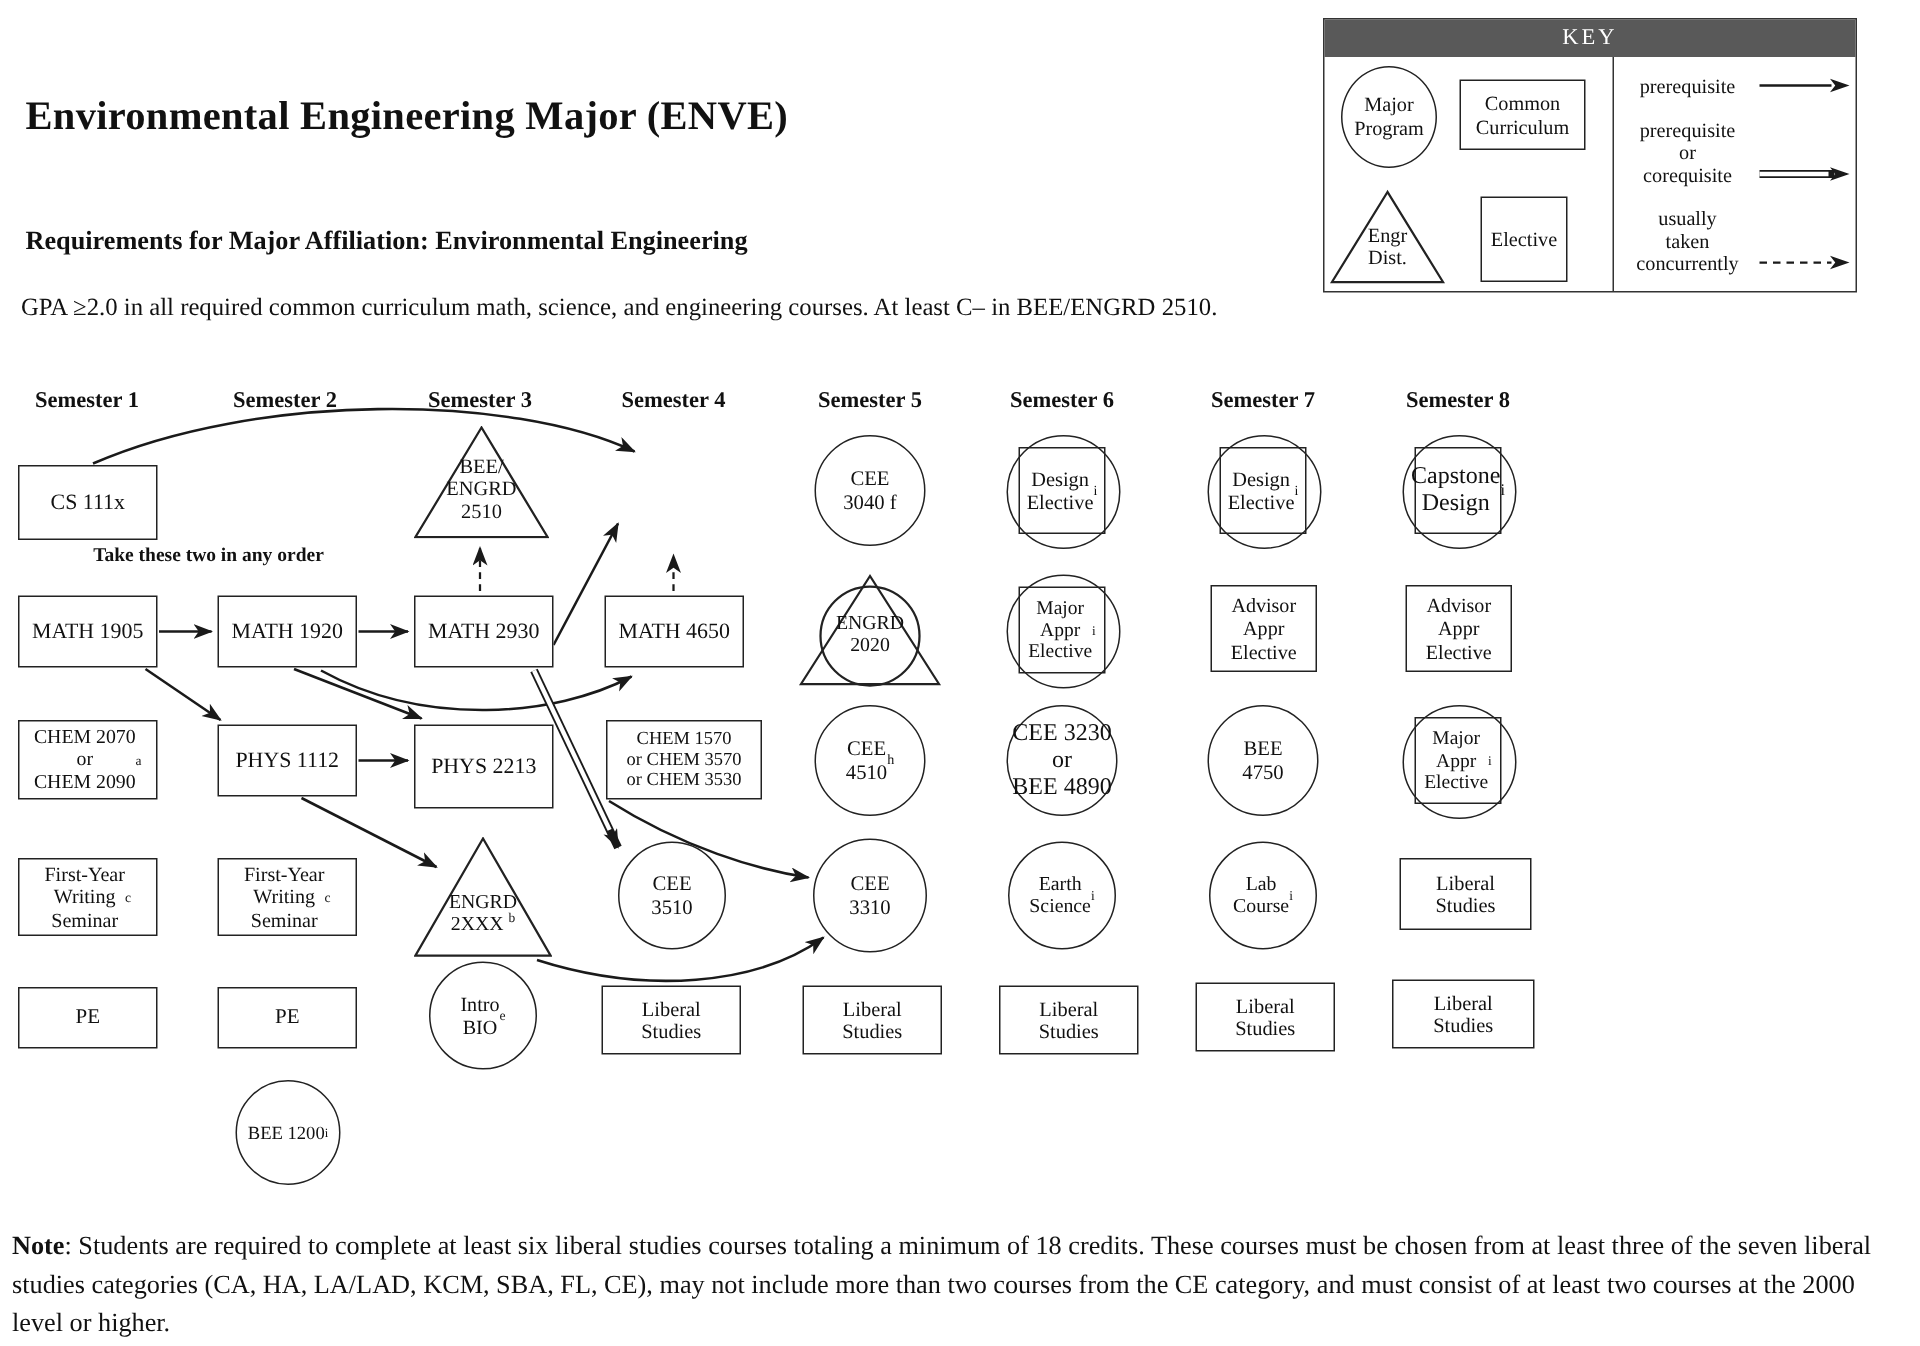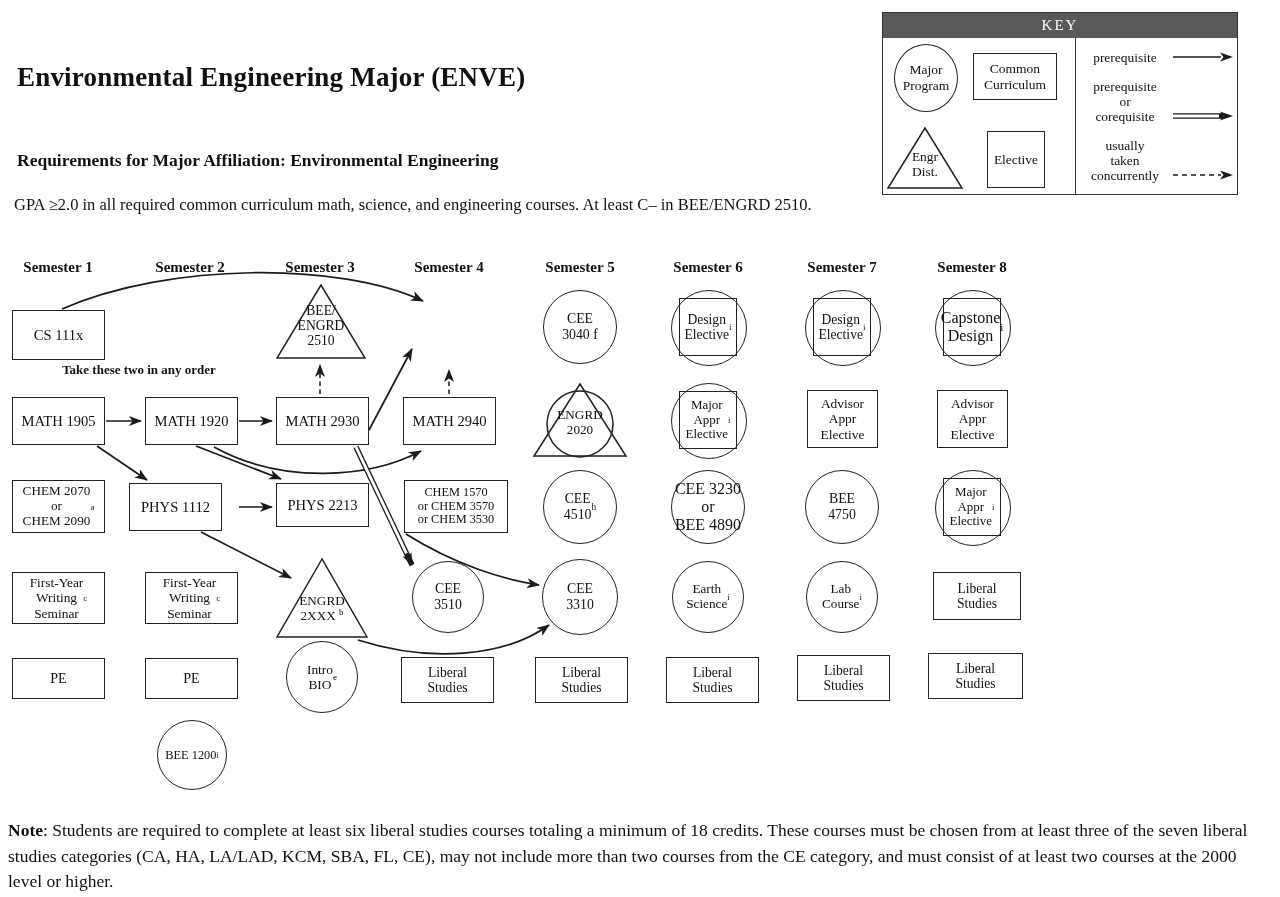--- a/index.html
+++ b/index.html
@@ -172,21 +172,21 @@
       <div class="node node-rect" style="left: 12px; top: 397px; width: 93px; height: 48px;">
         <div class="lbl" style="font-size: 14.6px;">MATH 1905</div>
       </div>
       <div class="node node-rect" style="left: 145px; top: 397px; width: 93px; height: 48px;">
         <div class="lbl" style="font-size: 14.6px;">MATH 1920</div>
       </div>
       <div class="node node-rect" style="left: 276px; top: 397px; width: 93px; height: 48px;">
         <div class="lbl" style="font-size: 14.6px;">MATH 2930</div>
       </div>
       <div class="node node-rect" style="left: 403px; top: 397px; width: 93px; height: 48px;">
-        <div class="lbl" style="font-size: 14.6px;">MATH 2940</div>
+        <div class="lbl" style="font-size: 14.6px;">MATH 4650</div>
       </div>
       <div class="node" style="left: 532px; top: 382px; width: 96px; height: 76px;">
         <svg width="96" height="76">
           <circle cx="48" cy="42" r="33" fill="none" stroke="#222" stroke-width="1.5"></circle>
           <polygon points="48,2 2,74 94,74" fill="none" stroke="#222" stroke-width="1.5"></polygon>
         </svg>
         <div class="lbl" style="font-size: 13.2px; top: 14px; height: 54px;">ENGRD<br>2020</div>
       </div>
       <div class="node" style="left: 671px; top: 383px; width: 74px; height: 74px;">
         <div class="cs-sq"></div>
@@ -195,24 +195,24 @@
       </div>
       <div class="node node-rect" style="left: 807px; top: 390px; width: 71px; height: 58px;">
         <div class="lbl" style="font-size: 13.4px;">Advisor<br>Appr<br>Elective</div>
       </div>
       <div class="node node-rect" style="left: 937px; top: 390px; width: 71px; height: 58px;">
         <div class="lbl" style="font-size: 13.4px;">Advisor<br>Appr<br>Elective</div>
       </div>
       <div class="node node-rect" style="left: 12px; top: 480px; width: 93px; height: 53px;">
         <div class="lbl" style="font-size: 13.2px;">CHEM 2070<br>or<br>CHEM 2090<sup>a</sup></div>
       </div>
-      <div class="node node-rect" style="left: 129px; top: 483px; width: 93px; height: 48px; font-family: Liberation Serif, serif;">
+      <div class="node node-rect" style="left: 145px; top: 483px; width: 93px; height: 48px; font-family: Liberation Serif, serif;">
         <div class="lbl" style="font-size: 14.6px;">PHYS 1112</div>
       </div>
-      <div class="node node-rect" style="left: 276px; top: 483px; width: 93px; height: 44px;">
+      <div class="node node-rect" style="left: 276px; top: 483px; width: 93px; height: 56px;">
         <div class="lbl" style="font-size: 14.6px;">PHYS 2213</div>
       </div>
       <div class="node node-rect" style="left: 404px; top: 480px; width: 104px; height: 53px;">
         <div class="lbl" style="font-size: 12.3px;">CHEM 1570<br>or CHEM 3570<br>or CHEM 3530</div>
       </div>
       <div class="node node-circle" style="left: 543px; top: 470px; width: 74px; height: 74px;">
         <div class="lbl" style="font-size: 13.8px;">CEE<br>4510 <sup>h</sup></div>
       </div>
       <div class="node node-circle" style="left: 671px; top: 470px; width: 74px; height: 74px;">
         <div class="lbl" style="font-size: 16px;">CEE 3230<br>or<br>BEE 4890</div>

